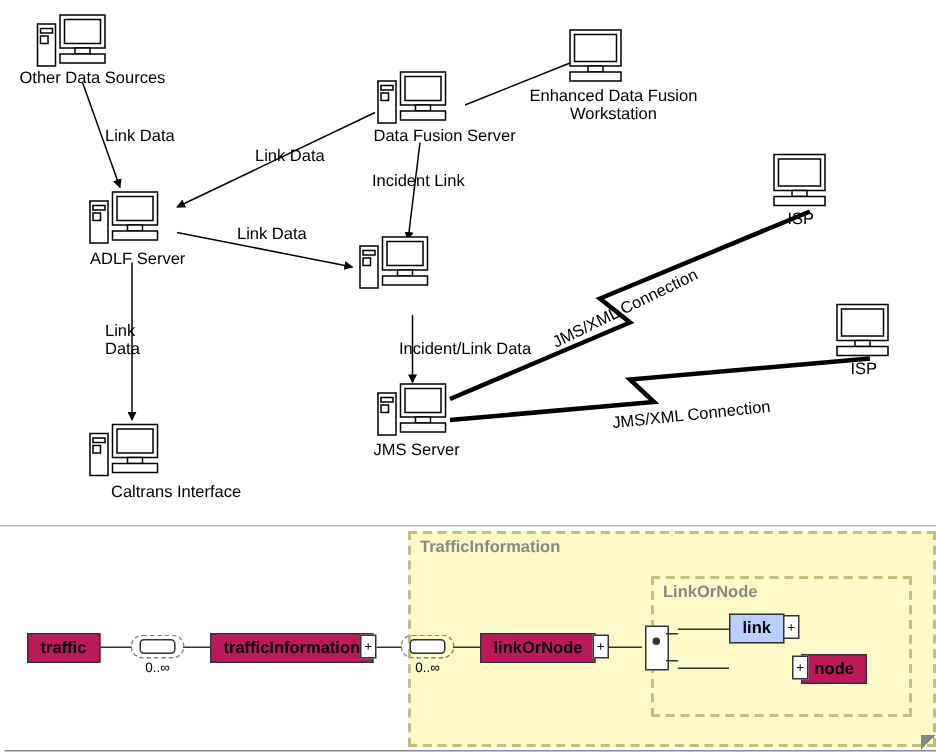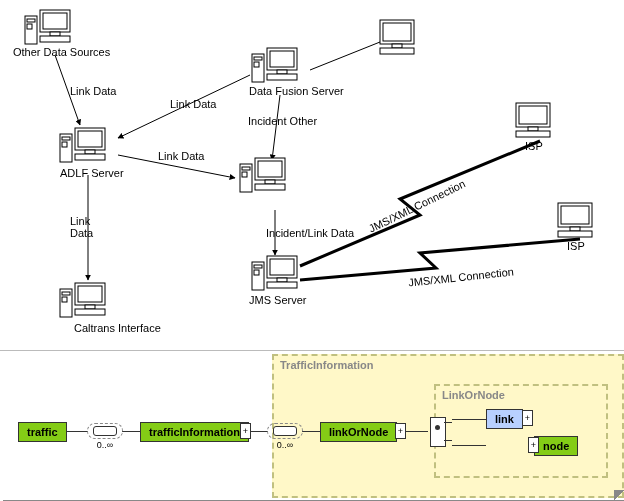--- a/index.html
+++ b/index.html
@@ -7,21 +7,21 @@
   .node-label { position:absolute; text-align:center; white-space:pre; }
   .edge-label { position:absolute; white-space:pre; }
   svg { position:absolute; left:0; top:0; }
   .schema { position:absolute; left:0; top:350px; width:624px; height:149px; border-top:1px solid #bbb; background:#fff; }
   .ti-box { position:absolute; left:272px; top:3px; width:348px; height:140px;
             background:#fff8c8; border:2px dashed #c0c080; }
   .ti-box .title { position:absolute; left:6px; top:3px; font-weight:bold; color:#888; font-size:11px; }
   .ln-box { position:absolute; left:160px; top:28px; width:170px; height:90px;
             background:#fff8c8; border:2px dashed #c0c080; }
   .ln-box .title { position:absolute; left:6px; top:3px; font-weight:bold; color:#888; font-size:11px; }
-  .elem { position:absolute; border:1px solid #333; background:#84cc16; padding:3px 8px; font-size:11px; font-weight:bold; }
+  .elem { position:absolute; border:1px solid #333; background:#be185d; padding:3px 8px; font-size:11px; font-weight:bold; }
   .elem.blue { background:#b8d0ff; }
   .tab  { position:absolute; width:9px; height:14px; border:1px solid #333; background:#fff; font-size:9px; line-height:14px; text-align:center; }
   .connector { position:absolute; border:1px dashed #888; border-radius:14px; height:14px; width:34px; }
   .connector .cap { position:absolute; left:50%; top:50%; transform:translate(-50%,-50%); width:22px; height:8px; border:1px solid #333; background:#fff; border-radius:3px; }
   .connector .lbl { position:absolute; left:0; top:16px; width:100%; text-align:center; font-size:9px; }
   .switch { position:absolute; width:14px; height:28px; border:1px solid #333; background:#fff; }
   .switch .dot { position:absolute; left:4px; top:7px; width:5px; height:5px; background:#333; border-radius:3px; }
   .switch::before { content:""; position:absolute; left:13px; top:4px; width:8px; height:0; border-top:1px solid #333; }
   .switch::after  { content:""; position:absolute; left:13px; top:22px; width:8px; height:0; border-top:1px solid #333; }
   .schema-wire { position:absolute; height:0; border-top:1px solid #333; }
@@ -77,29 +77,31 @@
     <use href="#ws" x="380" y="20"></use>
     <use href="#ws" x="516" y="103"></use>
     <use href="#ws" x="558" y="203"></use>
   </svg>
 
   <div class="node-label" style="left:13px; top:46px;">Other Data Sources</div>
   <div class="node-label" style="left:60px; top:167px;">ADLF Server</div>
   <div class="node-label" style="left:74px; top:322px;">Caltrans Interface</div>
   <div class="node-label" style="left:249px;top:85px;">Data Fusion Server</div>
   <div class="node-label" style="left:249px;top:294px;">JMS Server</div>
+  <div class="node-label" style="left:353px;top:58px;">Enhanced Data Fusion
+Workstation</div>
   <div class="node-label" style="left:525px;top:140px;">ISP</div>
   <div class="node-label" style="left:567px;top:240px;">ISP</div>
 
   <div class="edge-label" style="left:70px; top:85px;">Link Data</div>
   <div class="edge-label" style="left:170px;top:98px;">Link Data</div>
   <div class="edge-label" style="left:158px;top:150px;">Link Data</div>
   <div class="edge-label" style="left:70px; top:215px;">Link
 Data</div>
-  <div class="edge-label" style="left:248px;top:115px;">Incident Other</div>
+  <div class="edge-label" style="left:248px;top:115px;">Incident Link</div>
   <div class="edge-label" style="left:238px;top:227px;margin-left:28px;">Incident/Link Data</div>
   <div class="edge-label" style="left:364px;top:200px;transform:rotate(-26deg);">JMS/XML Connection</div>
   <div class="edge-label" style="left:408px;top:271px;transform:rotate(-6deg);">JMS/XML Connection</div>
 
   <div class="schema">
 
     <div class="ti-box">
       <span class="title">TrafficInformation</span>
       <div class="ln-box">
         <span class="title">LinkOrNode</span>

